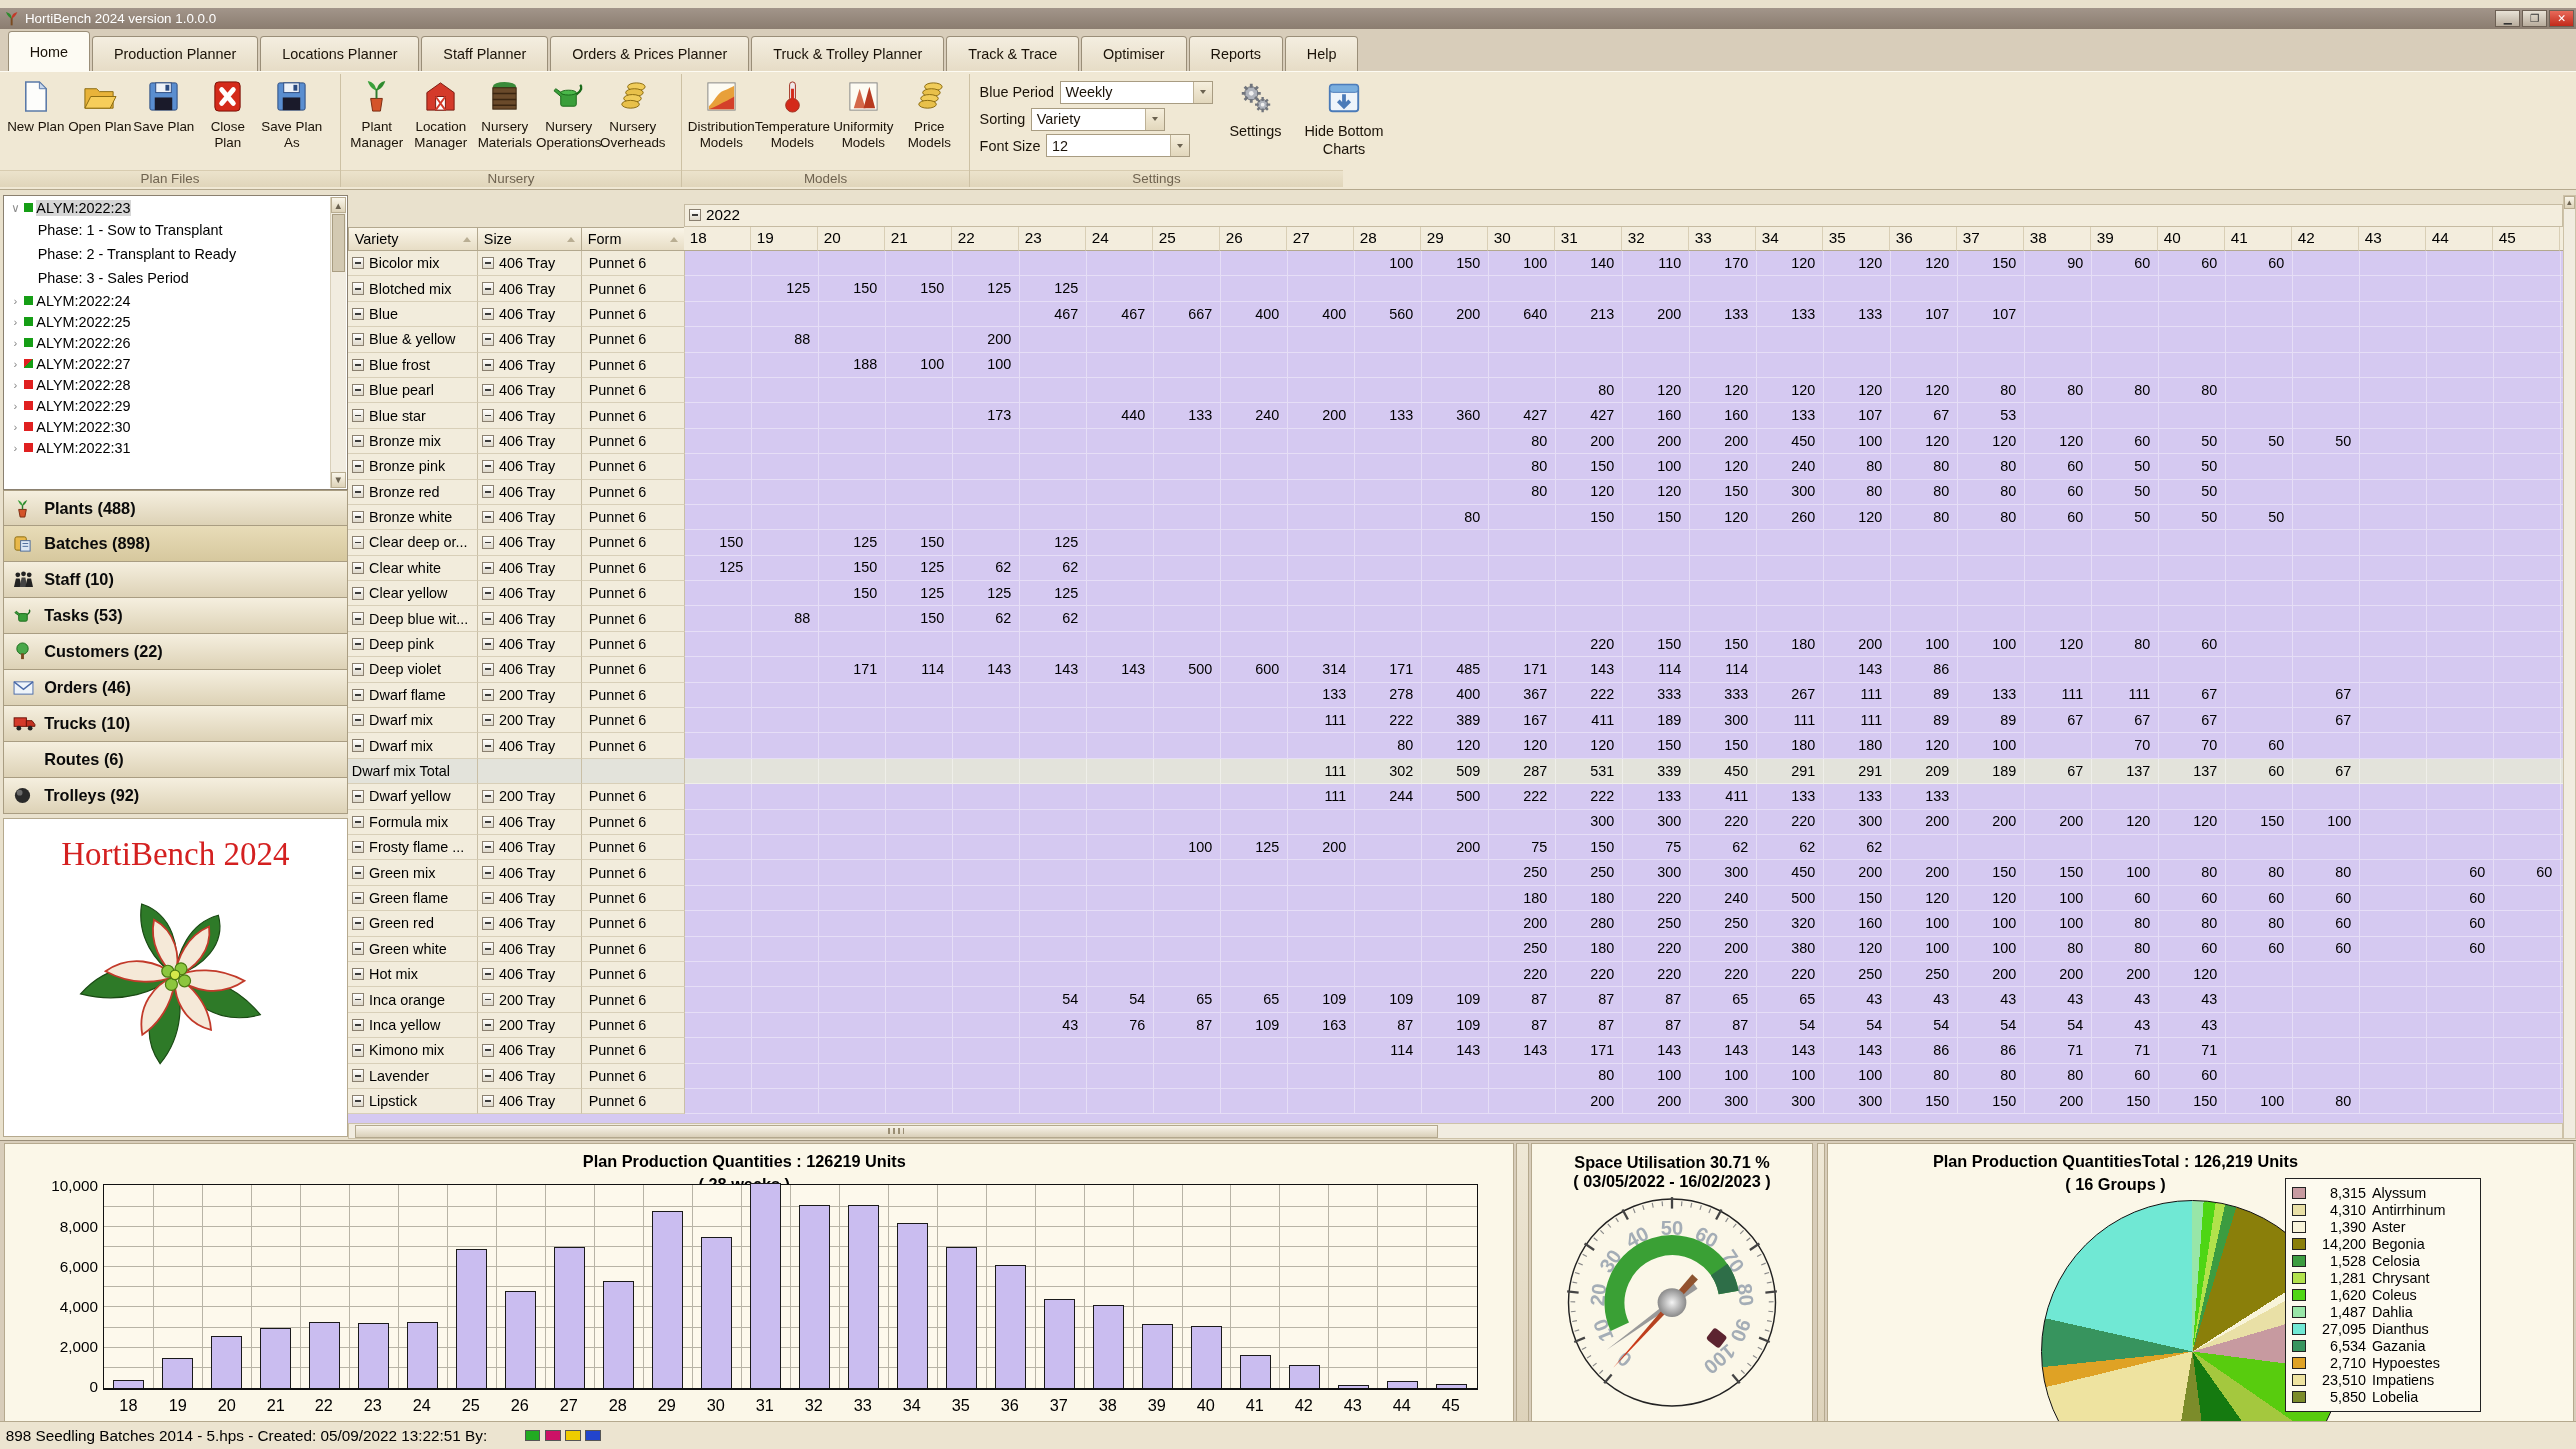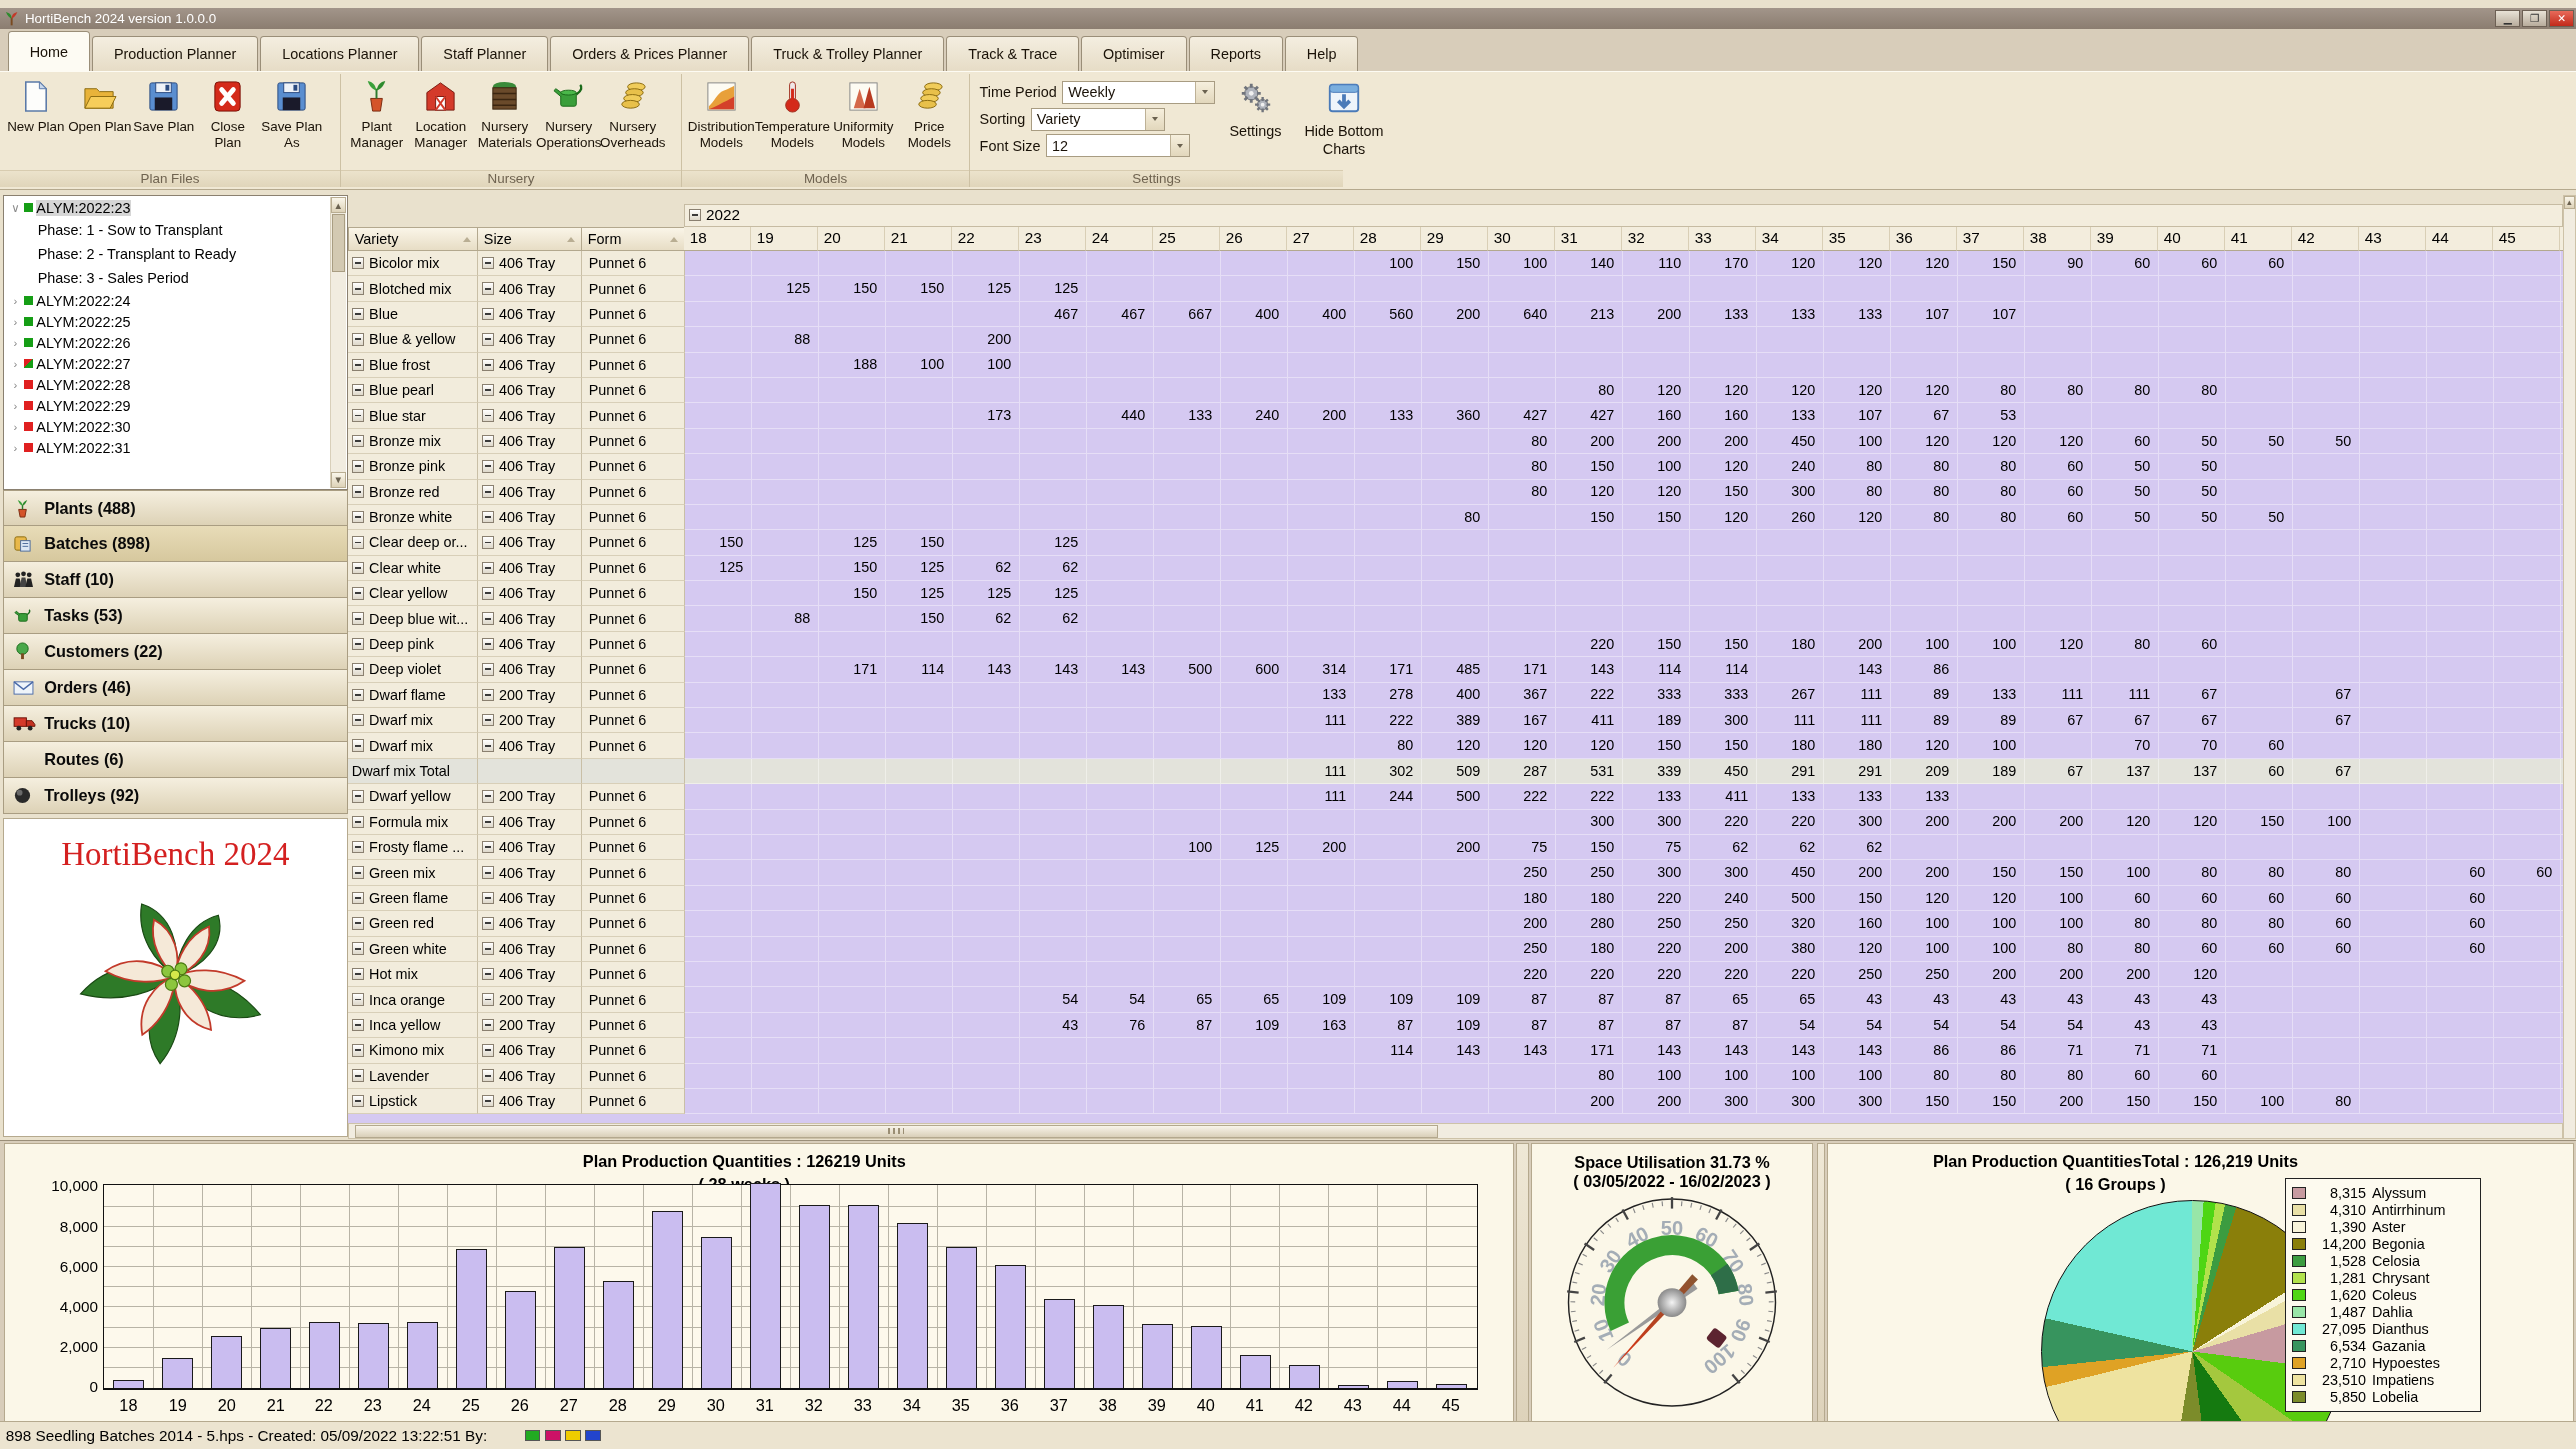--- a/index.html
+++ b/index.html
@@ -299,21 +299,21 @@
             </svg>
           <span>Price Models</span>
           </div>
       </div>
       <div class="glabel">Models</div>
     </div>
 
     <div class="rgroup" style="left:970px;width:431px;border-right:none;">
       <div style="position:absolute;left:9.6px;top:5.8px;">
         <div class="sfield">
-            <span style="margin-right:5.8px;">Time Period</span>
+            <span style="margin-right:5.8px;">Blue Period</span>
           <div class="combo" style="width:153px;">
               <span class="val">Weekly</span>
               <span class="dd">
                 <i class="tri-dn"></i>
               </span>
             </div>
           </div>
         <div class="sfield">
             <span style="margin-right:5.8px;">Sorting</span>
           <div class="combo" style="width:134px;">
@@ -2069,21 +2069,21 @@
           <div class="ylab" style="bottom: -8.6px;">0</div>
           <div class="ylab" style="bottom: 32px;">2,000</div>
           <div class="ylab" style="bottom: 72px;">4,000</div>
           <div class="ylab" style="bottom: 112px;">6,000</div>
           <div class="ylab" style="bottom: 152px;">8,000</div>
           <div class="ylab" style="bottom: 193px;">10,000</div>
         </div>
     </div>
     <div class="split" style="left:1516px;"></div>
     <div class="cpanel" id="gaugepanel">
-      <div id="gauge-title">Space Utilisation 31.73 %</div>
+      <div id="gauge-title">Space Utilisation 30.71 %</div>
       <div id="gauge-sub">( 03/05/2022 - 16/02/2023 )</div>
       <svg id="gauge-svg" width="230" height="219" viewBox="0 0 240 228">
           <circle cx="120" cy="114" r="108" fill="none" stroke="#222" stroke-width="1.5"></circle>
           <line x1="120" y1="10" x2="120" y2="22" stroke="#444" stroke-width="2.4" transform="rotate(-140 120 114) translate(0,-6)"></line>
           <line x1="120" y1="14" x2="120" y2="19" stroke="#888" stroke-width="1.2" transform="rotate(-134.4 120 114) translate(0,-6)"></line>
           <line x1="120" y1="14" x2="120" y2="19" stroke="#888" stroke-width="1.2" transform="rotate(-128.8 120 114) translate(0,-6)"></line>
           <line x1="120" y1="14" x2="120" y2="19" stroke="#888" stroke-width="1.2" transform="rotate(-123.2 120 114) translate(0,-6)"></line>
           <line x1="120" y1="14" x2="120" y2="19" stroke="#888" stroke-width="1.2" transform="rotate(-117.6 120 114) translate(0,-6)"></line>
           <line x1="120" y1="10" x2="120" y2="22" stroke="#444" stroke-width="2.4" transform="rotate(-112 120 114) translate(0,-6)"></line>
           <line x1="120" y1="14" x2="120" y2="19" stroke="#888" stroke-width="1.2" transform="rotate(-106.4 120 114) translate(0,-6)"></line>

